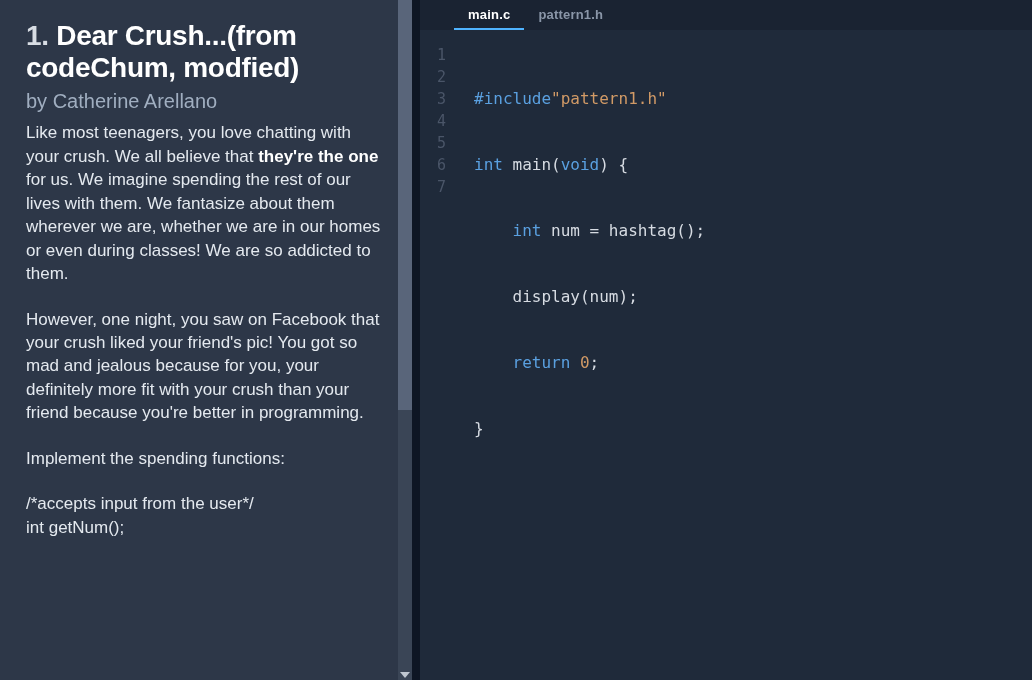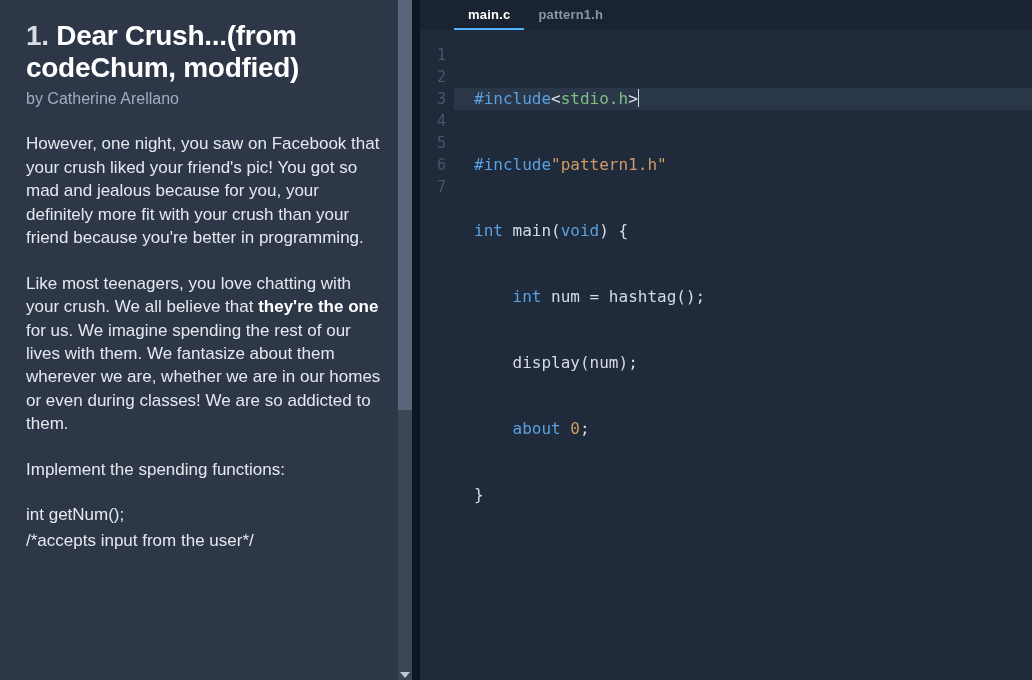--- a/index.html
+++ b/index.html
@@ -43,23 +43,23 @@
   .problem-title {
     font-size: 28px;
     font-weight: 800;
     color: #ffffff;
     line-height: 1.15;
     margin-bottom: 6px;
     letter-spacing: -0.3px;
   }
   .problem-title .num { color: #d8dde4; font-weight: 800; }
   .byline {
-    font-size: 16px;
+    font-size: 20px;
     color: #a0aec0;
-    margin-bottom: 24px;
+    margin-bottom: 8px;
   }
   .paragraph {
     font-size: 17px;
     line-height: 1.38;
     color: #e4e9ef;
     margin-bottom: 22px;
   }
   .paragraph b { font-weight: 700; color: #ffffff; }
 
   .divider {
@@ -146,27 +146,27 @@
     <div class="scrollbar-thumb-fake"></div>
     <div class="scrollbar-downarrow"></div>
   </div>
 
   <h1 class="problem-title">
     <span class="num">1.</span>
     <span>Dear Crush...(from codeChum, modfied)</span>
   </h1>
   <div class="byline">by Catherine Arellano</div>
 
-  <p class="paragraph">However, one night, you saw on Facebook that your crush liked your friend's pic! You got so mad and jealous because for you, your definitely more fit with your crush than your friend because you're better in programming.</p>
   <p class="paragraph">
     <span>Like most teenagers, you love chatting with your crush. We all believe that </span><b>they're the one</b><span> for us. We imagine spending the rest of our lives with them. We fantasize about them wherever we are, whether we are in our homes or even during classes! We are so addicted to them.</span>
   </p>
+  <p class="paragraph">However, one night, you saw on Facebook that your crush liked your friend's pic! You got so mad and jealous because for you, your definitely more fit with your crush than your friend because you're better in programming.</p>
   <p class="paragraph">Implement the spending functions:</p>
+  <p class="paragraph" style="margin-bottom:0">/*accepts input from the user*/</p>
   <p class="paragraph" style="margin-bottom:2px">int getNum();</p>
-  <p class="paragraph" style="margin-bottom:0">/*accepts input from the user*/</p>
 </div>
 
 <div class="divider"></div>
 
 <div class="right-panel">
   <div class="tab-bar">
     <div class="tab active">main.c</div>
     <div class="tab">pattern1.h</div>
   </div>
 
@@ -175,22 +175,21 @@
       <div>1</div>
       <div>2</div>
       <div>3</div>
       <div>4</div>
       <div>5</div>
       <div>6</div>
       <div>7</div>
     </div>
 
     <div class="code-lines">
-      <span class="line cursor-line"><span class="tok-blue">#include</span><span class="tok-white">&lt;</span><span class="tok-green">stdio.h</span><span class="tok-white">&gt;</span><span class="caret"></span></span>
       <span class="line"><span class="tok-blue">#include</span><span class="tok-orange">"pattern1.h"</span></span>
       <span class="line"><span class="tok-blue">int</span><span class="tok-white"> main(</span><span class="tok-blue">void</span><span class="tok-white">) {</span></span>
       <span class="line"><span>    </span><span class="tok-blue">int</span><span class="tok-white"> num = hashtag();</span></span>
       <span class="line"><span>    </span><span class="tok-white">display(num);</span></span>
-      <span class="line"><span>    </span><span class="tok-blue">about</span><span> </span><span class="tok-orange">0</span><span class="tok-white">;</span></span>
+      <span class="line"><span>    </span><span class="tok-blue">return</span><span> </span><span class="tok-orange">0</span><span class="tok-white">;</span></span>
       <span class="line"><span class="tok-white">}</span></span>
     </div>
   </div>
 </div>
 
 </body></html>

